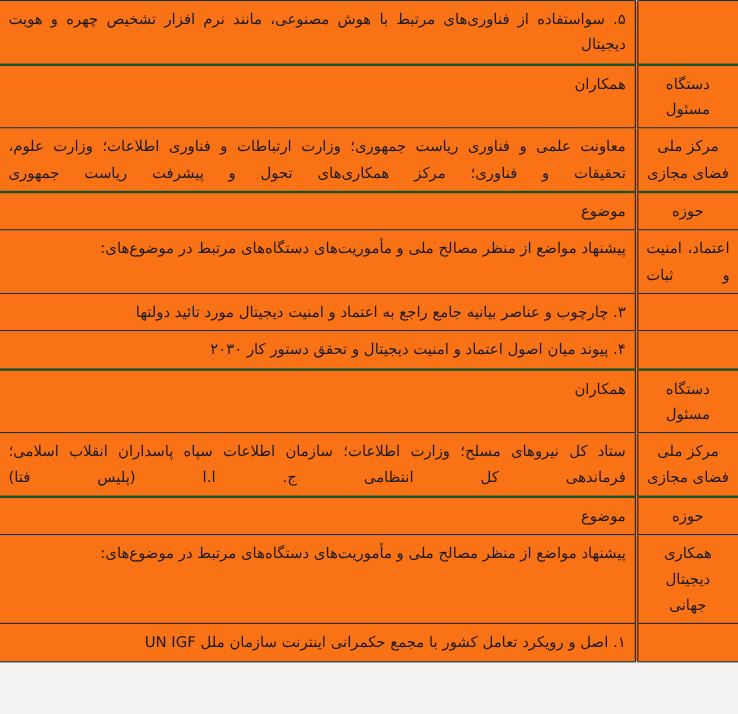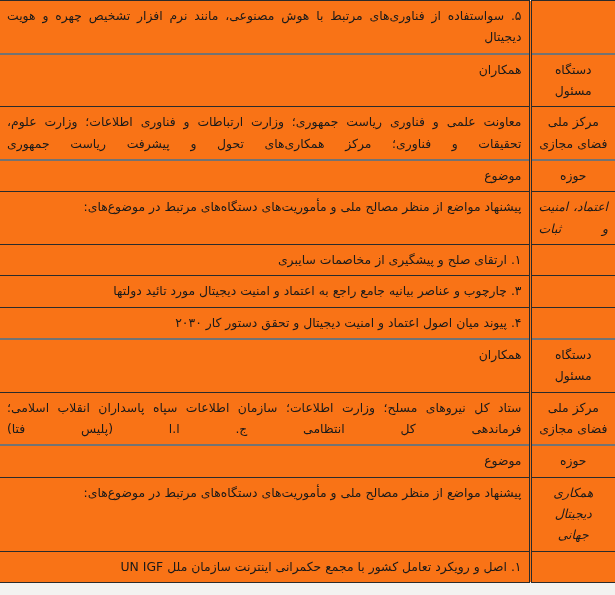--- a/index.html
+++ b/index.html
@@ -49,23 +49,23 @@
   }
   td.content-col.stretch{
     text-align:justify;
     text-align-last:justify;
     margin-left:24px;
   }
   td.content-col.plain{
     text-align:right;
     text-align-last:right;
   }
-  tr.thick-top > td{ border-top:2px solid #737373; }
+  tr.thick-top > td{ border-top:2px solid #14532d; }
   td.no-top{ border-top:none; }
-  td.no-bot{ border-bottom:none;font-style:italic; }
+  td.no-bot{ border-bottom:none; }
   td.blank{ }
   .multi-line{ white-space:pre-line; }
 </style>
 </head>
 <body>
 
 <div id="doc">
 
   <table class="doc-table">
     <colgroup>
@@ -94,24 +94,20 @@
         <td class="content-col plain">موضوع</td>
       </tr>
 
       <tr>
         <td class="label-col justify-label no-bot" rowspan="1">اعتماد، امنیت و ثبات</td>
         <td class="content-col plain">پیشنهاد مواضع از منظر مصالح ملی و مأموریت‌های دستگاه‌های مرتبط در موضوع‌های:</td>
       </tr>
 
       <tr>
         <td class="label-col blank no-top no-bot"></td>
-        <td class="content-col plain">۱. ارتقای صلح و پیشگیری از مخاصمات سایبری</td>
-      </tr>
-      <tr>
-        <td class="label-col blank no-top no-bot"></td>
         <td class="content-col plain">۳. چارچوب و عناصر بیانیه جامع راجع به اعتماد و امنیت دیجیتال مورد تائید دولتها</td>
       </tr>
       <tr>
         <td class="label-col blank no-top"></td>
         <td class="content-col plain">۴. پیوند میان اصول اعتماد و امنیت دیجیتال و تحقق دستور کار ۲۰۳۰</td>
       </tr>
 
       <tr class="thick-top">
         <td class="label-col">دستگاه مسئول</td>
         <td class="content-col plain">همکاران</td>

